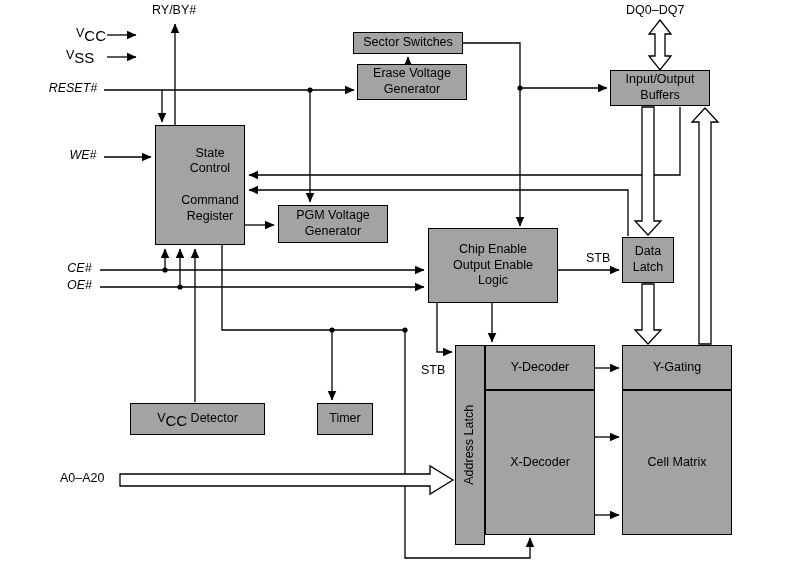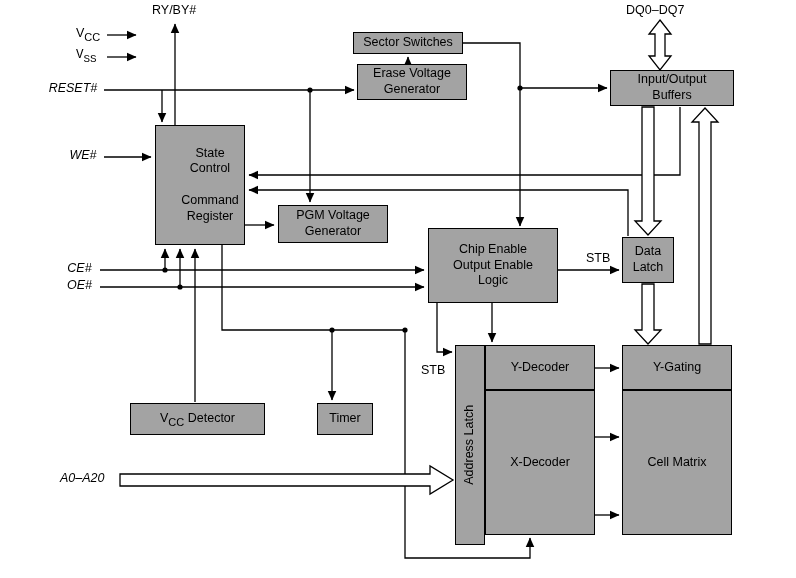--- a/index.html
+++ b/index.html
@@ -13,21 +13,21 @@
     display:flex;align-items:center;justify-content:center;
     text-align:center;font-size:12.5px;line-height:1.25;
     box-sizing:border-box;
   }
   .block-label{white-space:pre-line;}
   .stacked{flex-direction:column;gap:16px;}
   .sig{
     position:absolute;font-size:12.5px;line-height:1.1;white-space:nowrap;
   }
   .sig.r{text-align:center;font-style:italic;}
-  sub{font-size:11px;line-height:0;}
+  sub{font-size:15px;line-height:0;}
   .vtext{
     transform:rotate(-90deg);white-space:nowrap;font-size:12.5px;
   }
 </style>
 </head>
 <body>
 
 <div id="canvas">
 
   <svg id="wires" width="796" height="578" viewBox="0 0 796 578">
@@ -128,21 +128,21 @@
     <div class="block-label">PGM Voltage
 Generator</div>
   </div>
 
   <div class="block" style="left:428px;top:228px;width:130px;height:75px;">
     <div class="block-label">Chip Enable
 Output Enable
 Logic</div>
   </div>
 
-  <div class="block" style="left:610px;top:70px;width:124px;height:36px;">
+  <div class="block" style="left:610px;top:70px;width:100px;height:36px;">
     <div class="block-label">Input/Output
 Buffers</div>
   </div>
 
   <div class="block" style="left:622px;top:237px;width:52px;height:46px;">
     <div class="block-label">Data
 Latch</div>
   </div>
 
   <div class="block" style="left:130px;top:403px;width:135px;height:32px;">
@@ -170,31 +170,31 @@
   </div>
 
   <div class="block" style="left:622px;top:390px;width:110px;height:145px;text-align:center;">
     <div class="block-label">Cell Matrix</div>
   </div>
 
   <div class="sig" style="left:152px;top:4px;">RY/BY#</div>
 
   <div class="sig" style="left:76px;top:27px;"><span>V</span><sub>CC</sub></div>
 
-  <div class="sig" style="left:76px;top:49px;font-family:Liberation Mono, monospace;"><span>V</span><sub>SS</sub></div>
+  <div class="sig" style="left:66px;top:49px;"><span>V</span><sub>SS</sub></div>
 
   <div class="sig r" style="left:45px;top:82px;width:56px;">RESET#</div>
 
   <div class="sig r" style="left:65px;top:149px;width:36px;">WE#</div>
 
   <div class="sig r" style="left:62px;top:262px;width:35px;">CE#</div>
 
   <div class="sig r" style="left:62px;top:279px;width:35px;">OE#</div>
 
-  <div class="sig" style="left:60px;top:472px;font-style:italic;">A0–A20</div>
+  <div class="sig" style="left:60px;top:472px;">A0–A20</div>
 
   <div class="sig" style="left:626px;top:4px;">DQ0–DQ7</div>
 
   <div class="sig" style="left:586px;top:252px;">STB</div>
 
   <div class="sig" style="left:421px;top:364px;">STB</div>
 
 </div>
 
 </body></html>

